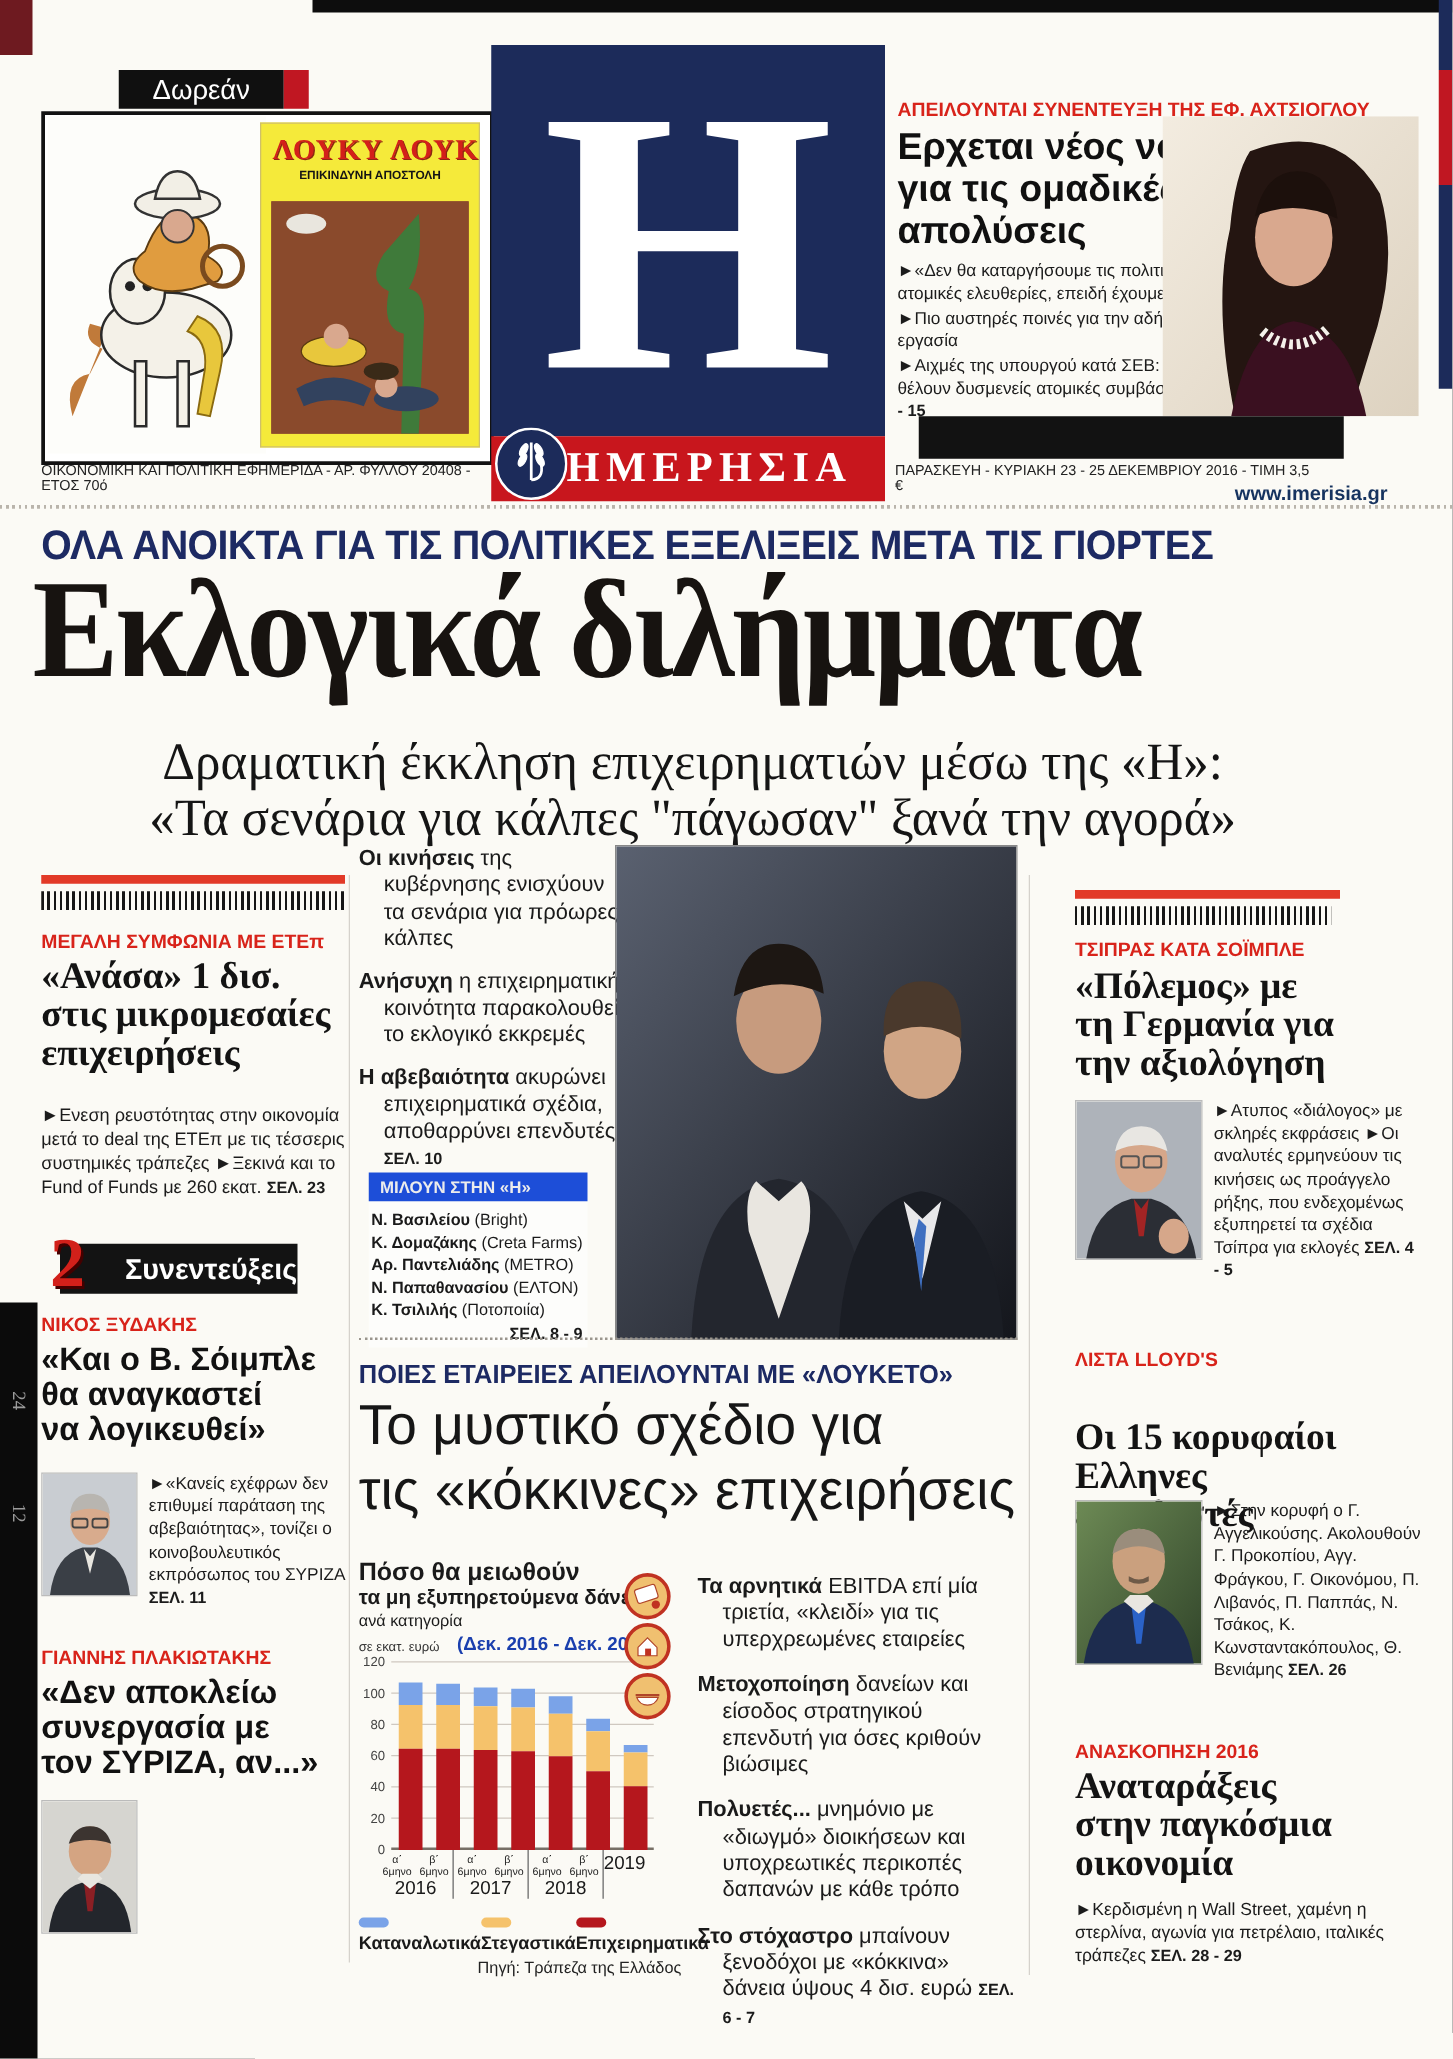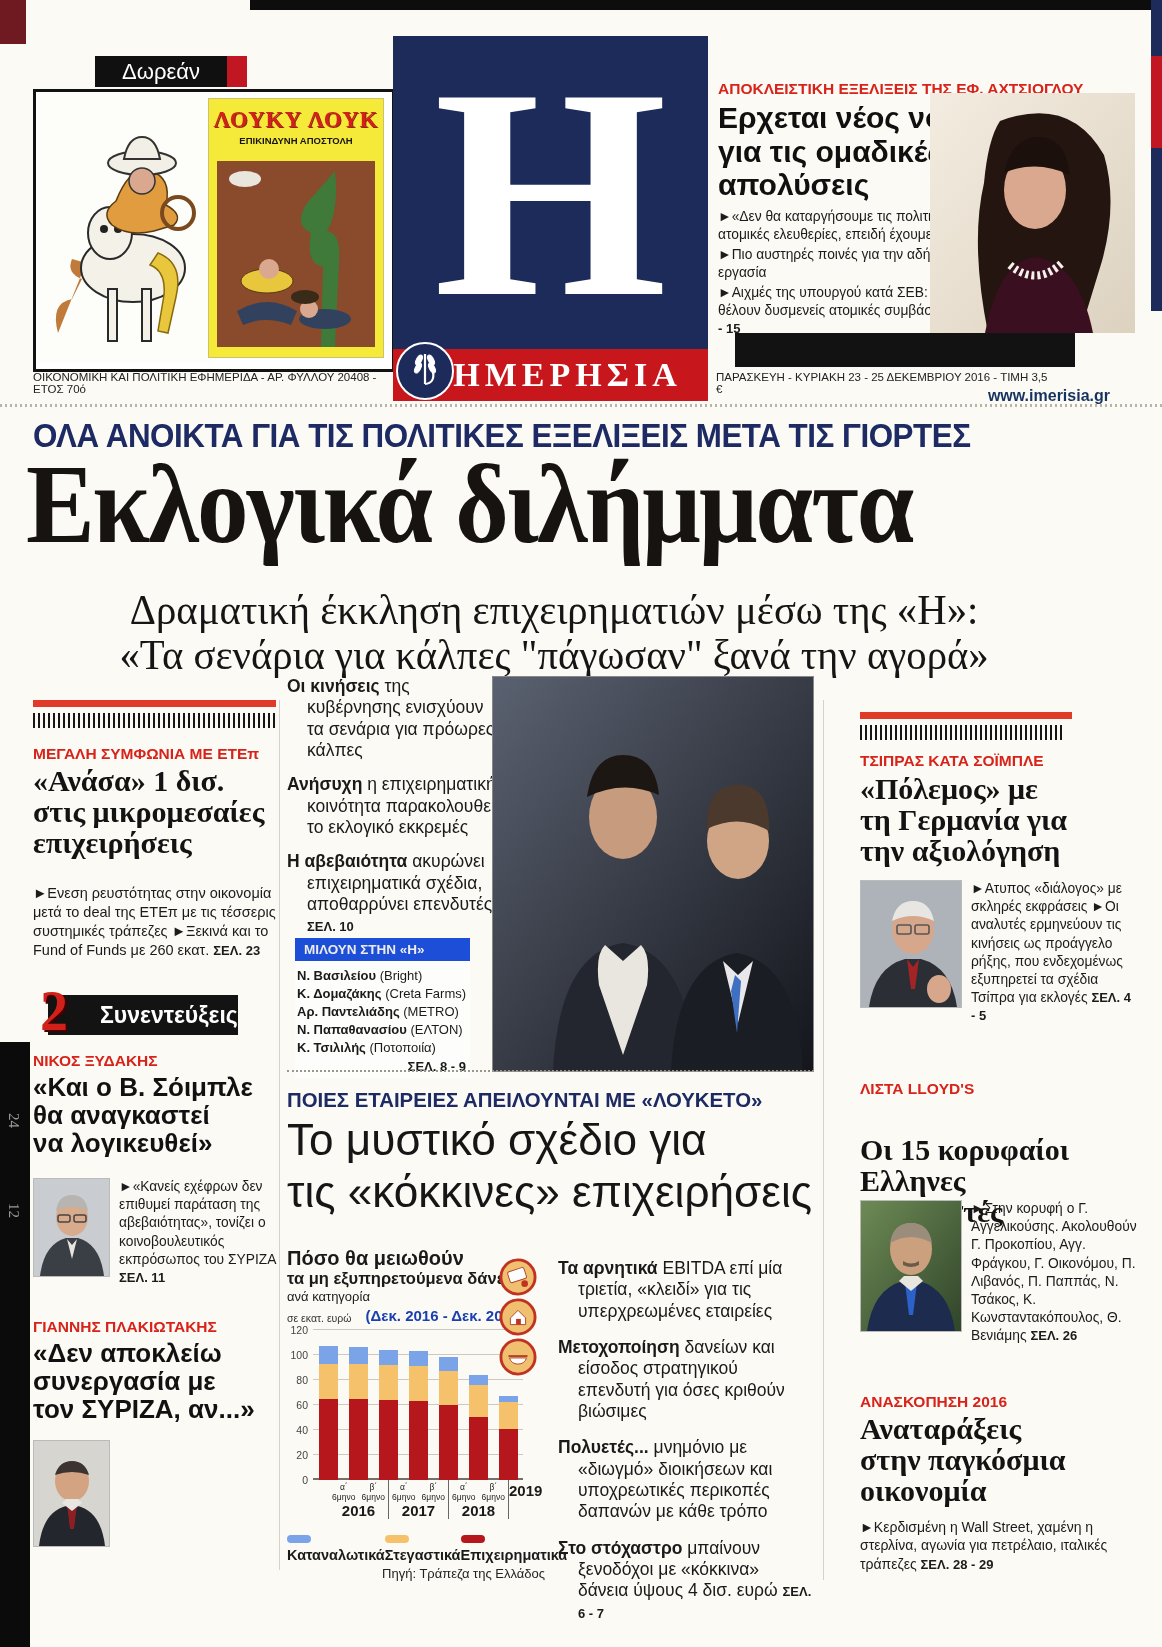--- a/index.html
+++ b/index.html
@@ -16,21 +16,21 @@
   .rs2{right:0;top:56px;width:11px;height:92px;background:#c01722;}
   .rs3{right:0;top:148px;width:11px;height:163px;background:#1c2b5a;}
   .left-strip{left:0;top:1042px;width:30px;height:605px;background:#0b0b0b;}
   .edge-num{position:absolute;color:#9a9a9a;font-size:15px;transform:rotate(90deg);font-family:"Liberation Serif",serif;}
   
   .promo-badge{left:95px;top:56px;width:132px;height:31px;background:#101010;color:#fff;
                font-size:22px;text-align:center;line-height:31px;}
   .promo-red{left:227px;top:56px;width:20px;height:31px;background:#c01722;}
   .promo-frame{left:33px;top:89px;width:356px;height:277px;background:#fff;border:3px solid #121212;}
   .comic-cover{position:absolute;right:8px;top:6px;width:174px;height:258px;background:#f5ea3a;border:1px solid #cfc06a;}
-  .comic-title{color:#d3201a;font-weight:bold;font-size:23px;text-align:center;margin-top:8px;
+  .comic-title{color:#d3201a;font-weight:bold;font-size:23px;text-align:right;margin-top:8px;
                font-family:"Liberation Serif",serif;letter-spacing:1px;text-shadow:1px 1px 0 #8a2a10;}
   .comic-sub{color:#141414;font-weight:bold;font-size:9.5px;text-align:center;margin-top:2px;}
   .comic-panel{position:absolute;left:8px;right:8px;top:62px;bottom:10px;background:#8a4a2c;}
   
   .masthead-box{left:393px;top:36px;width:315px;height:313px;background:#1c2b5a;display:flex;align-items:center;justify-content:center;}
   .masthead-h{color:#fff;font-family:"Liberation Serif","DejaVu Serif",serif;font-weight:bold;font-size:300px;line-height:0.9;}
   .masthead-red{left:393px;top:349px;width:315px;height:52px;background:#c8161d;display:flex;align-items:center;justify-content:center;}
   .masthead-name{color:#fff;font-family:"Liberation Serif",serif;font-weight:bold;font-size:34px;letter-spacing:5px;padding-left:34px;}
   .masthead-logo{left:396px;top:342px;width:58px;height:58px;}
   .info-left{left:33px;top:371px;width:355px;font-size:11.5px;color:#222;}
@@ -88,25 +88,25 @@
   .chart-sub{font-size:16.5px;font-weight:bold;line-height:1.15;}
   .chart-sub2{font-size:13px;margin-top:1px;}
   .chart-meta{display:flex;align-items:flex-end;gap:14px;margin-top:3px;}
   .chart-unit{font-size:10.5px;color:#333;}
   .chart-period{font-size:15px;font-weight:bold;color:#1a3fae;}
   #chart-area{position:relative;margin-left:26px;width:210px;height:150px;margin-top:6px;}
   .gl{position:absolute;left:0;right:0;height:1px;background:#cfc8c0;}
   .gl0{background:#776f66;height:2px;}
   .yl{position:absolute;right:100%;margin-right:5px;font-size:10.5px;color:#444;width:24px;text-align:right;}
   .bar{position:absolute;bottom:0;width:19px;display:flex;flex-direction:column-reverse;}
-  #chart-groups{display:flex;margin-left:42px;}
+  #chart-groups{display:flex;margin-left:16px;}
   .grp{box-sizing:border-box;}
   .halves{display:flex;}
   .halves span{display:inline-block;font-size:8.5px;text-align:center;color:#222;padding-top:2px;}
-  .yr{font-weight:bold;font-size:15px;text-align:center;}
+  .yr{font-weight:normal;font-size:15px;text-align:center;}
   #chart-legend{display:flex;justify-content:space-between;margin-top:10px;}
   .leg{text-align:left;}
   .sw{display:inline-block;width:24px;height:8px;border-radius:4px;}
   .lgl{font-weight:bold;font-size:14.5px;}
   .chart-source{text-align:right;font-size:13px;margin-top:3px;color:#222;}
   .circ-icon{width:38px;height:38px;}
 </style>
 </head>
 <body>
 
@@ -175,21 +175,21 @@
       <ellipse cx="22" cy="26" rx="2.6" ry="5.5" transform="rotate(28 22 26)"></ellipse>
       <ellipse cx="36" cy="26" rx="2.6" ry="5.5" transform="rotate(-28 36 26)"></ellipse>
       <path d="M29 42 q10-1 8-12" fill="none" stroke-width="2.2"></path>
     </g>
   </svg>
   <div class="abs info-left">ΟΙΚΟΝΟΜΙΚΗ ΚΑΙ ΠΟΛΙΤΙΚΗ ΕΦΗΜΕΡΙΔΑ  -  ΑΡ. ΦΥΛΛΟΥ 20408  -  ΕΤΟΣ 70ό</div>
   <div class="abs info-right">ΠΑΡΑΣΚΕΥΗ - ΚΥΡΙΑΚΗ 23 - 25 ΔΕΚΕΜΒΡΙΟΥ 2016  -  ΤΙΜΗ 3,5 €</div>
   <div class="abs website">www.imerisia.gr</div>
   <div class="abs dotted-rule"></div>
 
-  <div class="abs int-kicker">ΑΠΟΚΛΕΙΣΤΙΚΗ ΕΞΕΛΙΞΕΙΣ ΤΗΣ ΕΦ. ΑΧΤΣΙΟΓΛΟΥ</div>
+  <div class="abs int-kicker">ΑΠΕΙΛΟΥΝΤΑΙ ΣΥΝΕΝΤΕΥΞΗ ΤΗΣ ΕΦ. ΑΧΤΣΙΟΓΛΟΥ</div>
   <div class="abs int-headline pre">Ερχεται νέος νόμος
 για τις ομαδικές
 απολύσεις</div>
   <div class="abs int-bullets">
     <p>►«Δεν θα καταργήσουμε τις πολιτικές και ατομικές ελευθερίες, επειδή έχουμε μνημόνιο»</p>
     <p>►Πιο αυστηρές ποινές για την αδήλωτη εργασία</p>
     <p><span>►Αιχμές της υπουργού κατά ΣΕΒ: Κάποιοι θέλουν δυσμενείς ατομικές συμβάσεις </span><b class="pref">ΣΕΛ. 14 - 15</b></p>
   </div>
   <div class="abs int-photo">
     <svg width="205" height="240" viewBox="0 0 205 240">

